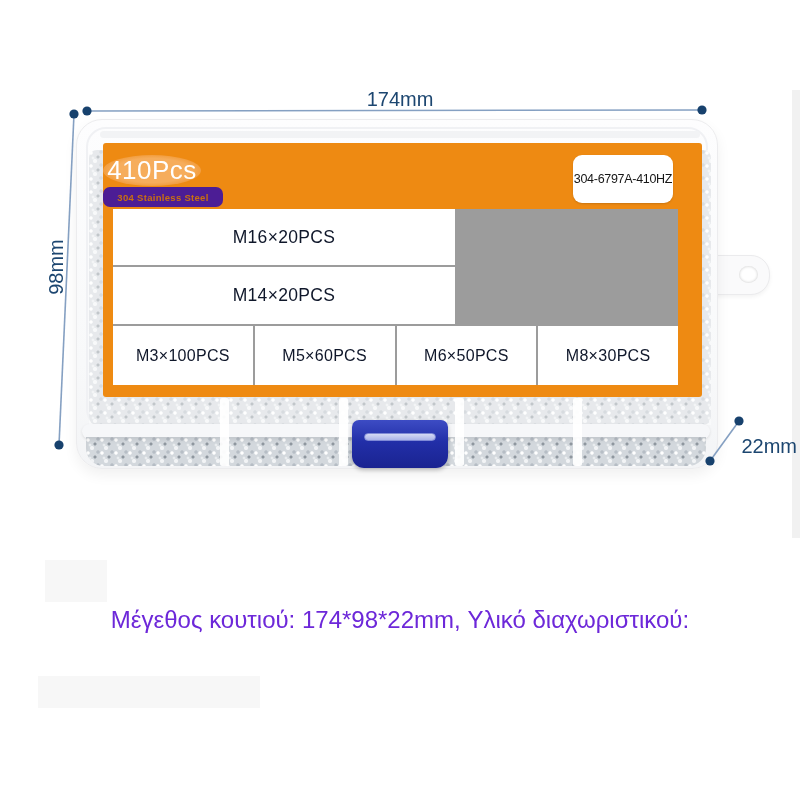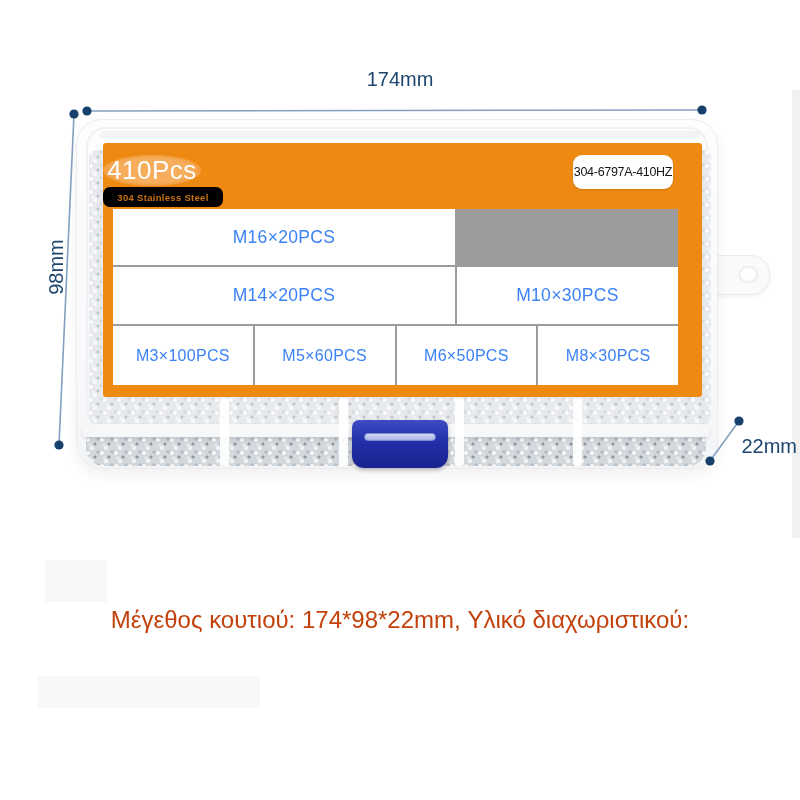--- a/index.html
+++ b/index.html
@@ -9,21 +9,21 @@
   }
   
   .shade{position:absolute;background:#f4f4f4;}
   .shade.right-edge{left:792px;top:90px;width:8px;height:448px;background:#f1f1f1;}
   .shade.w1{left:45px;top:560px;width:62px;height:42px;background:#f7f7f7;}
   .shade.w2{left:38px;top:676px;width:222px;height:32px;background:#f7f7f7;}
 
   
   .dim-svg{position:absolute;left:0;top:0;width:800px;height:800px;z-index:10;pointer-events:none;}
   .dim-label{position:absolute;color:#1c4670;font-size:20px;z-index:11;text-align:center;}
-  .dim-width{left:348px;top:68px;width:104px;}
+  .dim-width{left:348px;top:88px;width:104px;}
   .dim-height{left:24px;top:256px;width:64px;height:22px;transform:rotate(-90deg);}
   .dim-depth{left:723px;top:435px;width:74px;text-align:right;}
 
   
   .hang-tab{position:absolute;left:712px;top:255px;width:56px;height:38px;z-index:1;
     background:#fafafb;border:1px solid #ebebed;border-radius:0 19px 19px 0;
     box-shadow:0 2px 4px rgba(0,0,0,.05);}
   .hang-tab .hole{position:absolute;right:11px;top:10px;width:19px;height:17px;border-radius:50%;
     background:#ffffff;box-shadow:inset 0 0 3px rgba(0,0,0,.22);}
 
@@ -64,39 +64,39 @@
 
   
   .panel{position:absolute;left:103px;top:143px;width:599px;height:254px;z-index:6;
     background:#ee8a12;border-radius:3px;}
   .panel-header{position:absolute;left:0;top:0;right:0;height:64px;display:flex;flex-direction:column;align-items:flex-start;}
   .total-ellipse{margin-top:12px;width:98px;height:38px;border-radius:50%;
     background:radial-gradient(ellipse at center,#f6ad5c 55%,#ef9025 85%,#ee8a12 100%);
     display:flex;align-items:center;justify-content:center;
     color:#ffffff;font-size:26px;letter-spacing:.5px;}
   .material-pill{margin-top:1px;min-width:104px;height:28px;padding:0 8px;border-radius:7px;
-    background:#000000;display:flex;align-items:center;justify-content:center;
+    background:#4c1d95;display:flex;align-items:center;justify-content:center;
     color:#c96f10;font-size:9.5px;font-weight:bold;letter-spacing:.3px;}
-  .model-tag{position:absolute;left:470px;top:12px;width:100px;height:34px;border-radius:9px;
+  .model-tag{position:absolute;left:470px;top:12px;width:100px;height:48px;border-radius:9px;
     background:#ffffff;display:flex;align-items:center;justify-content:center;
     color:#161616;font-size:12.5px;letter-spacing:-.3px;box-shadow:0 1px 2px rgba(0,0,0,.15);}
 
   
   .grid{position:absolute;left:10px;top:66px;width:565px;height:176px;
     display:flex;flex-direction:column;gap:2px;background:#9c9c9c;}
   .grid-row{display:flex;gap:2px;}
   .r1{height:56px;} .r2{height:57px;} .r3{flex:1;}
   .cell{background:#ffffff;display:flex;align-items:center;justify-content:center;
-    color:#3b82f6;font-size:17.5px;letter-spacing:.3px;white-space:nowrap;}
+    color:#0f172a;font-size:17.5px;letter-spacing:.3px;white-space:nowrap;}
   .cell.wide{flex:0 0 60.5%;} .cell.rest{flex:1;} .cell.fifth{flex:1;}
   .r3 .cell{font-size:16px;}
 
   
   .description{position:absolute;left:0;right:0;top:603px;z-index:8;
-    text-align:center;color:#c2410c;font-size:24px;line-height:33px;}
+    text-align:center;color:#6d28d9;font-size:24px;line-height:33px;}
 </style>
 </head>
 <body>
 
 <div class="scene">
 
   <div class="shade right-edge"></div>
   <div class="shade w1"></div>
   <div class="shade w2"></div>
 
@@ -131,21 +131,20 @@
     <div class="model-tag">
       <span>304-6797A-410HZ</span>
     </div>
 
     <div class="grid">
       <div class="grid-row r1">
         <div class="cell wide">M16×20PCS</div>
       </div>
       <div class="grid-row r2">
         <div class="cell wide">M14×20PCS</div>
-        <div class="cell rest">M10×30PCS</div>
       </div>
       <div class="grid-row r3">
         <div class="cell fifth">M3×100PCS</div>
         <div class="cell fifth">M5×60PCS</div>
         <div class="cell fifth">M6×50PCS</div>
         <div class="cell fifth">M8×30PCS</div>
       </div>
     </div>
   </div>
 

